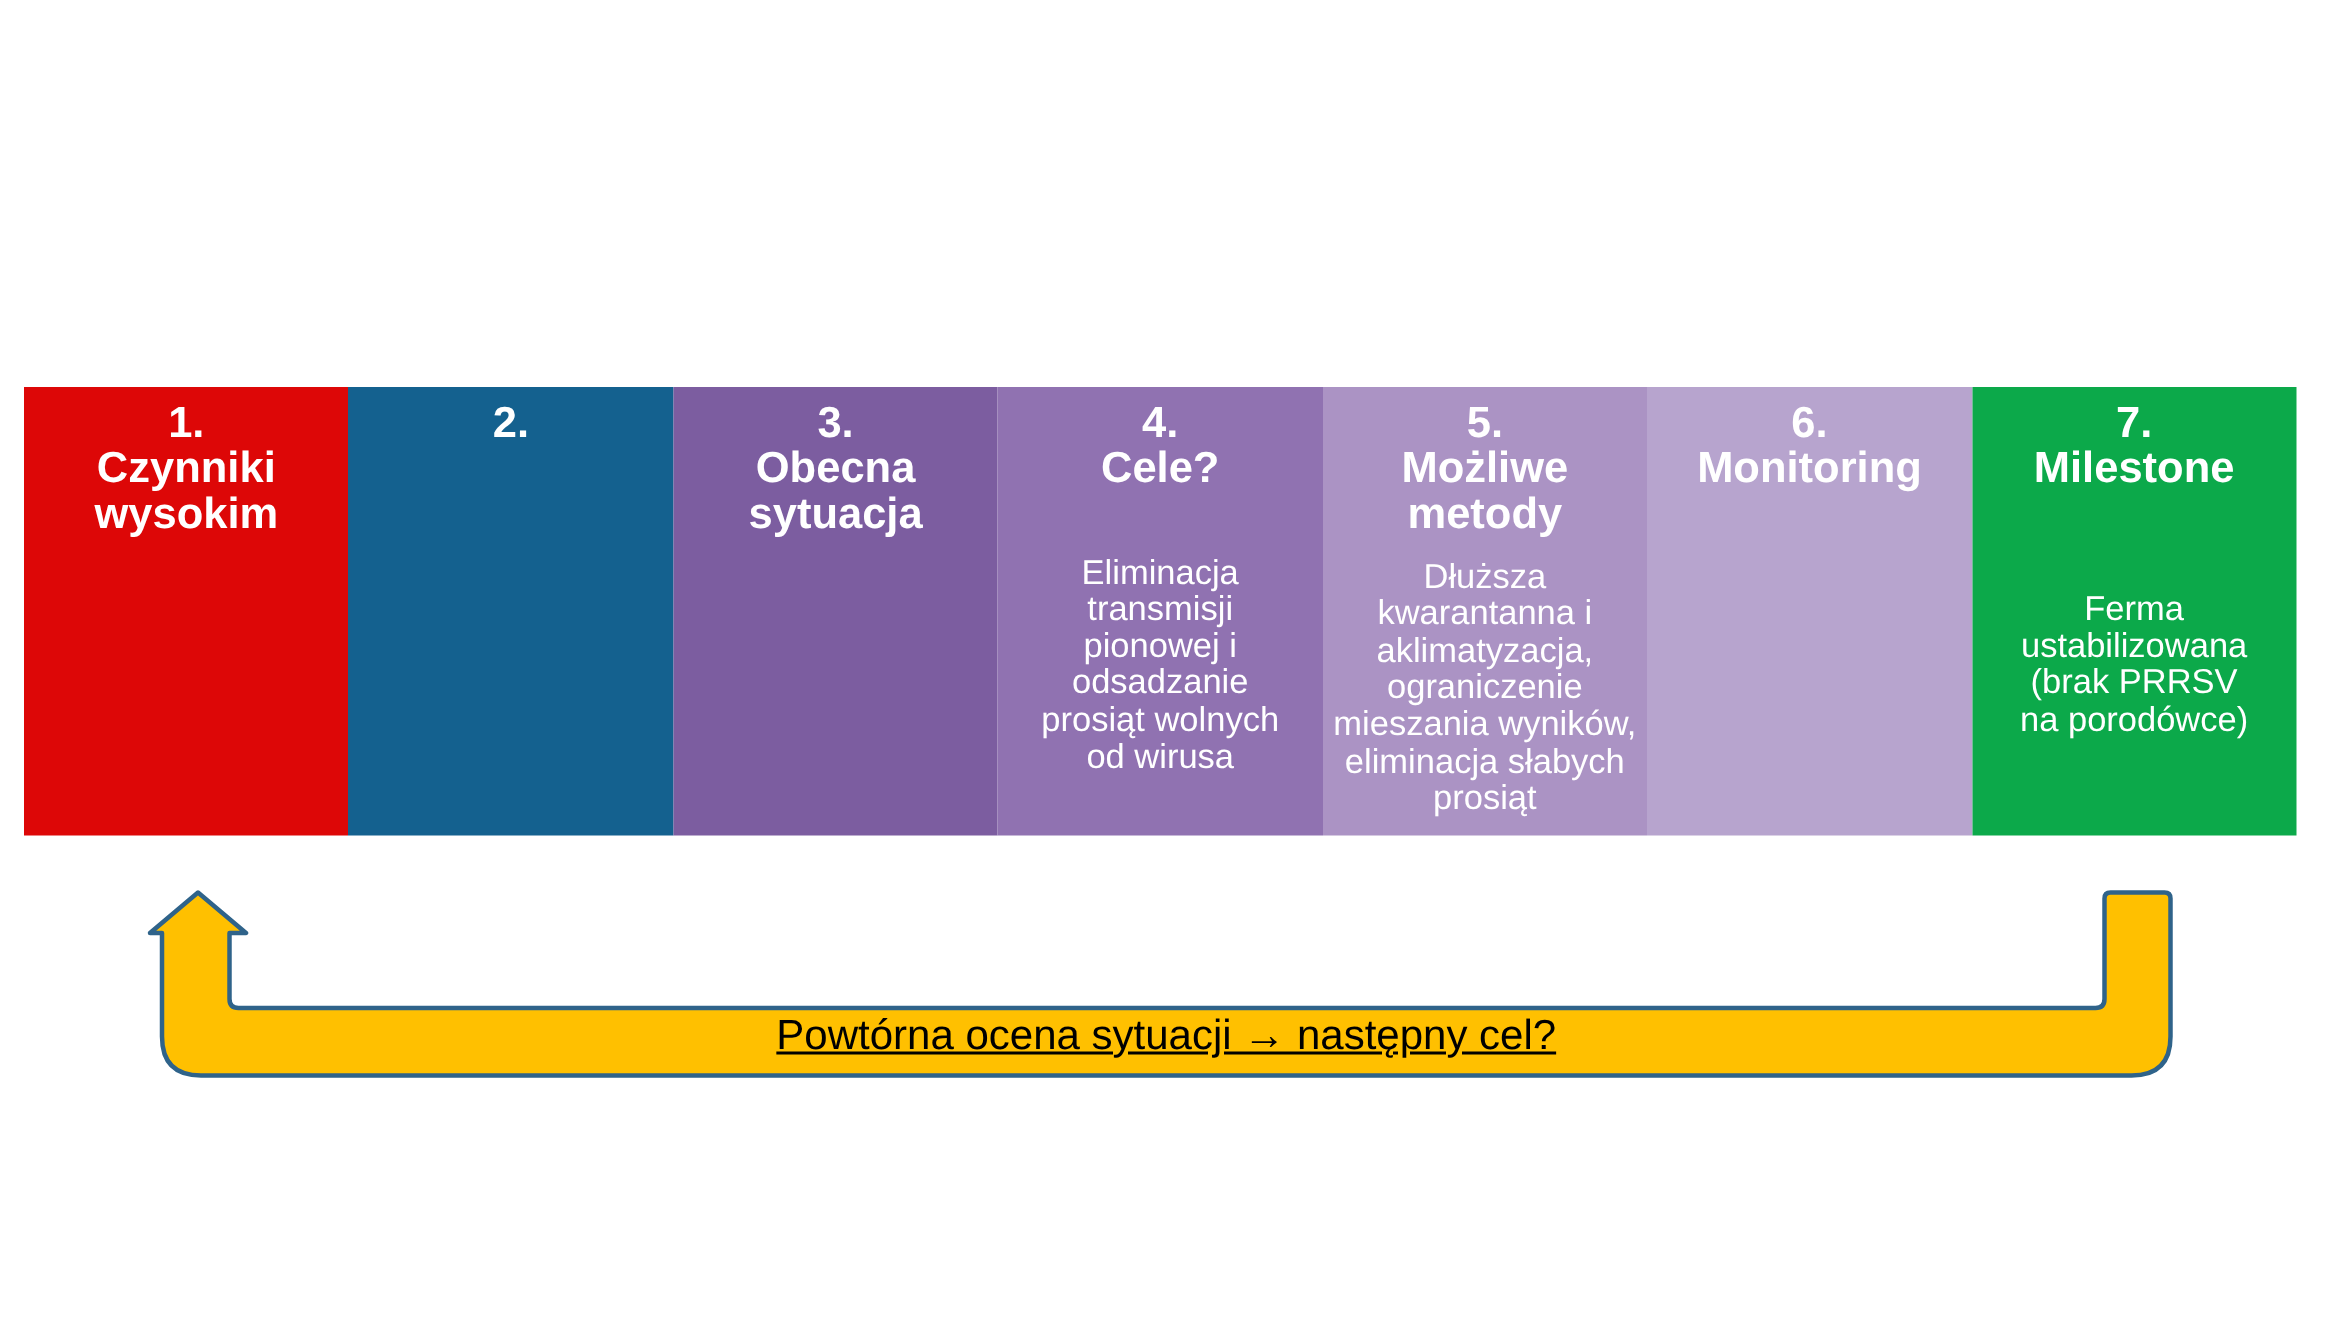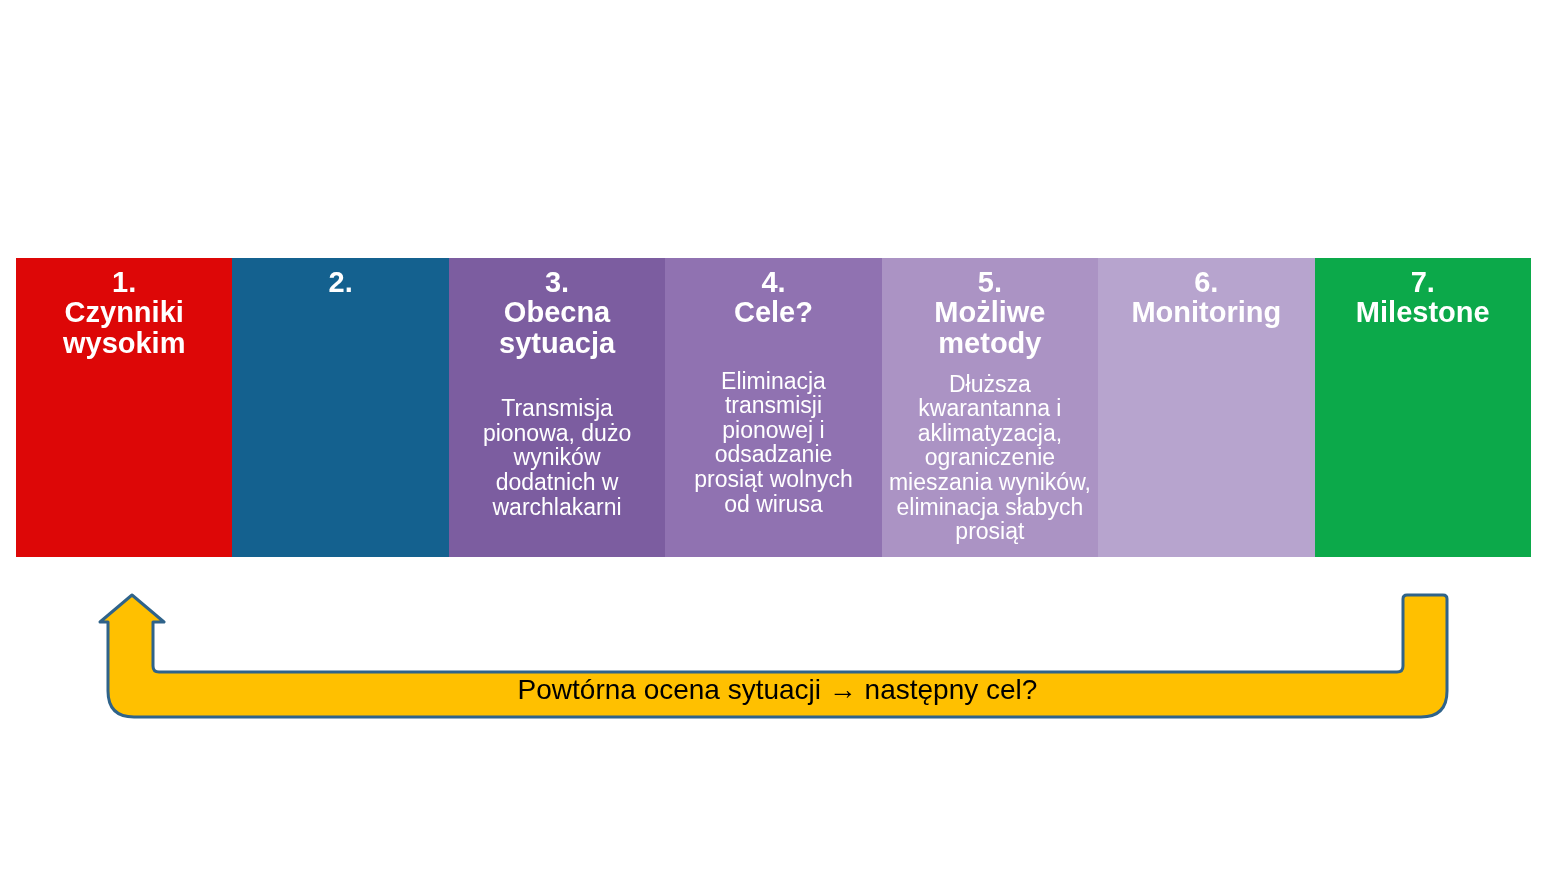--- a/index.html
+++ b/index.html
@@ -64,20 +64,21 @@
     position: absolute;
     left: 108px;
     top: 672px;
     width: 1339px;
     height: 35px;
     display: flex;
     align-items: center;
     justify-content: center;
     font-size: 28px;
     line-height: 1;
+    text-decoration: underline;
   }
 </style>
 </head>
 <body>
 
 <div class="slide">
 
   <div class="steps-row">
 
     <div class="step" style="background-color: rgb(221, 7, 7); color: rgb(255, 255, 255);">
@@ -87,27 +88,20 @@
     </div>
 
     <div class="step" style="background-color: rgb(20, 97, 143); color: rgb(255, 255, 255);">
       <div class="step-number">2.</div>
     </div>
 
     <div class="step" style="background-color: rgb(124, 93, 160); color: rgb(255, 255, 255);">
       <div class="step-number">3.</div>
       <div class="step-title">Obecna
 sytuacja</div>
-      <div class="step-body-wrap">
-        <div class="step-body">Transmisja
-pionowa, dużo
-wyników
-dodatnich w
-warchlakarni</div>
-      </div>
     </div>
 
     <div class="step" style="background-color: rgb(144, 114, 177); color: rgb(255, 255, 255);">
       <div class="step-number">4.</div>
       <div class="step-title">Cele?</div>
       <div class="step-body-wrap">
         <div class="step-body">Eliminacja
 transmisji
 pionowej i
 odsadzanie
@@ -132,20 +126,26 @@
     </div>
 
     <div class="step" style="background-color: rgb(183, 164, 206); color: rgb(255, 255, 255);">
       <div class="step-number">6.</div>
       <div class="step-title">Monitoring</div>
     </div>
 
     <div class="step" style="background-color: rgb(12, 169, 74); color: rgb(255, 255, 255);">
       <div class="step-number">7.</div>
       <div class="step-title">Milestone</div>
+      <div class="step-body-wrap">
+        <div class="step-body">Ferma
+ustabilizowana
+(brak PRRSV
+na porodówce)</div>
+      </div>
     </div>
 
   </div>
 
   <svg class="feedback-arrow-svg" viewBox="0 0 1360 130" xmlns="http://www.w3.org/2000/svg">
     <path d="M37 3 L69 30 L58 30 L58 74 Q58 80 64 80 L1302 80 Q1308 80 1308 74 L1308 7 Q1308 3 1312 3 L1348 3 Q1352 3 1352 7 L1352 99 Q1352 125 1326 125 L39 125 Q13 125 13 99 L13 30 L5 30 Z" style="fill: rgb(255, 192, 0); stroke: rgb(47, 99, 138);"></path>
   </svg>
 
   <div class="arrow-label" style="color: rgb(0, 0, 0);">Powtórna ocena sytuacji → następny cel?</div>
 

